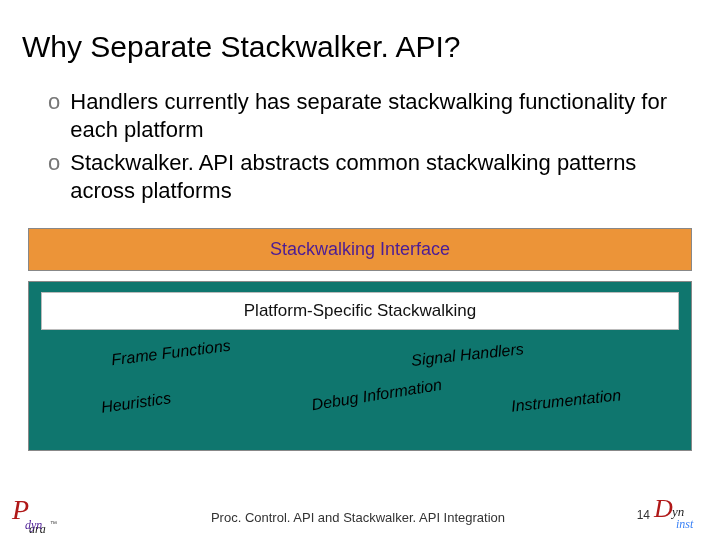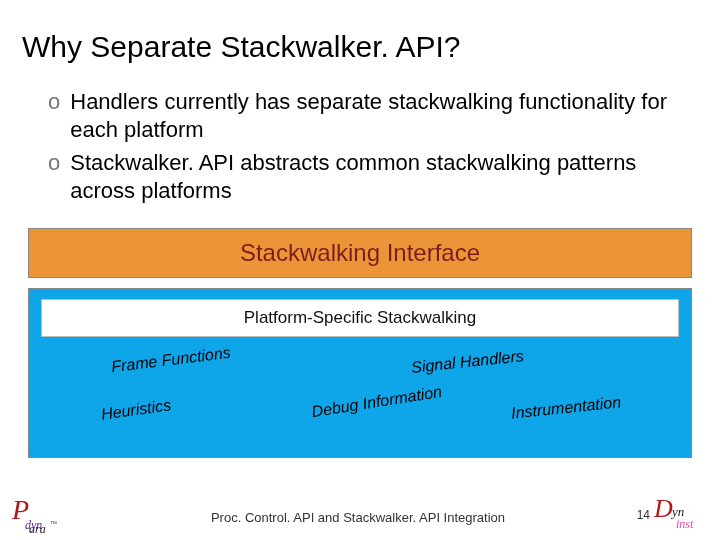--- a/index.html
+++ b/index.html
@@ -32,28 +32,28 @@
     margin-right: 10px;
     flex: 0 0 auto;
   }
   .bullet-text { flex: 1; }
   .box-area {
     padding: 18px 28px 0 28px;
   }
   .box-orange {
     background: #ec9438;
     border: 1px solid #888;
-    color: #7f1d1d;
+    color: #4c1d95;
     text-align: center;
-    font-size: 24px;
+    font-size: 18px;
     padding: 10px 0;
     margin-bottom: 10px;
   }
   .box-grey {
-    background: #0ea5e9;
+    background: #0f766e;
     border: 1px solid #888;
     color: #111;
     padding: 10px 12px 18px 12px;
     position: relative;
     overflow: hidden;
   }
   .box-grey-title {
     background: #fff;
     border: 1px solid #bbb;
     text-align: center;
@@ -156,21 +156,21 @@
     position: absolute;
     left: 18px; top: 6px;
     color: #222;
   }
   .dyn-inst {
     font-family: Georgia, serif;
     font-style: italic;
     font-size: 12px;
     position: absolute;
     left: 22px; top: 19px;
-    color: #ec4899;
+    color: #3b82f6;
   }
 </style>
 </head>
 <body>
 
 <div class="title">Why Separate Stackwalker. API?</div>
 
 <div class="bullets">
   <div class="bullet-row">
     <div class="bullet-marker">o</div>

